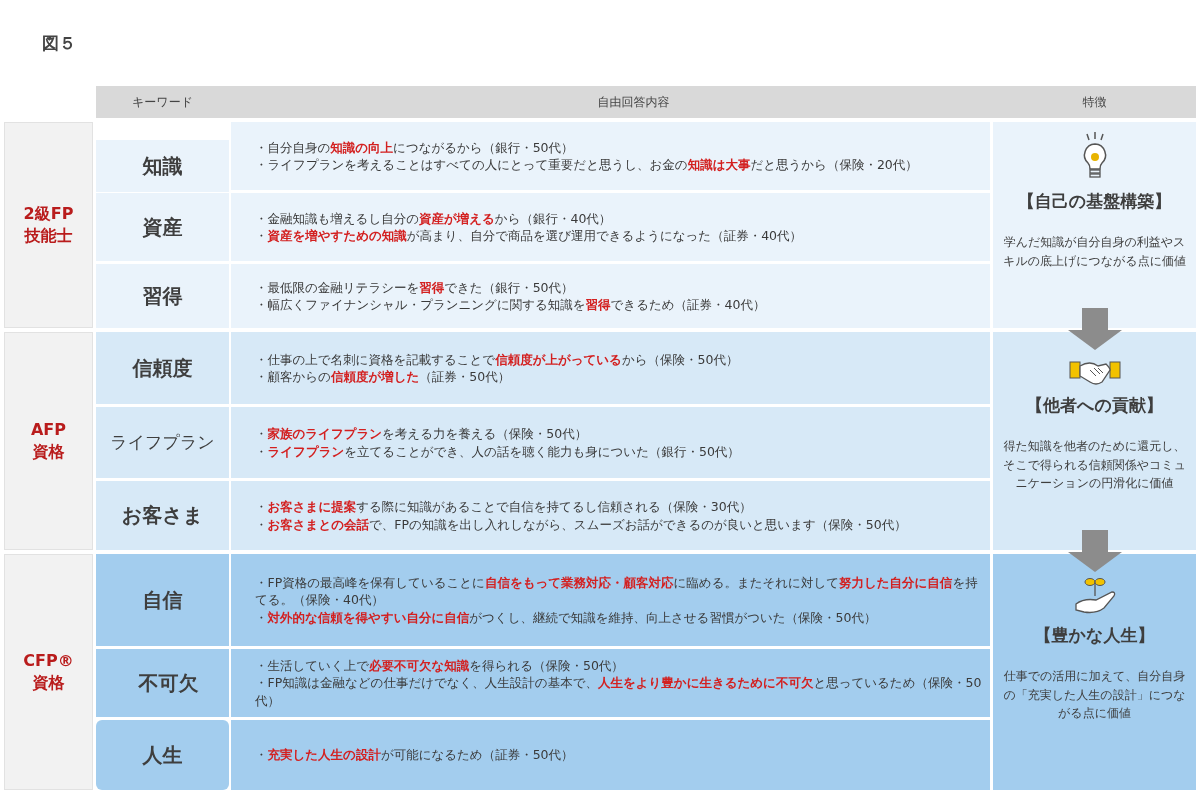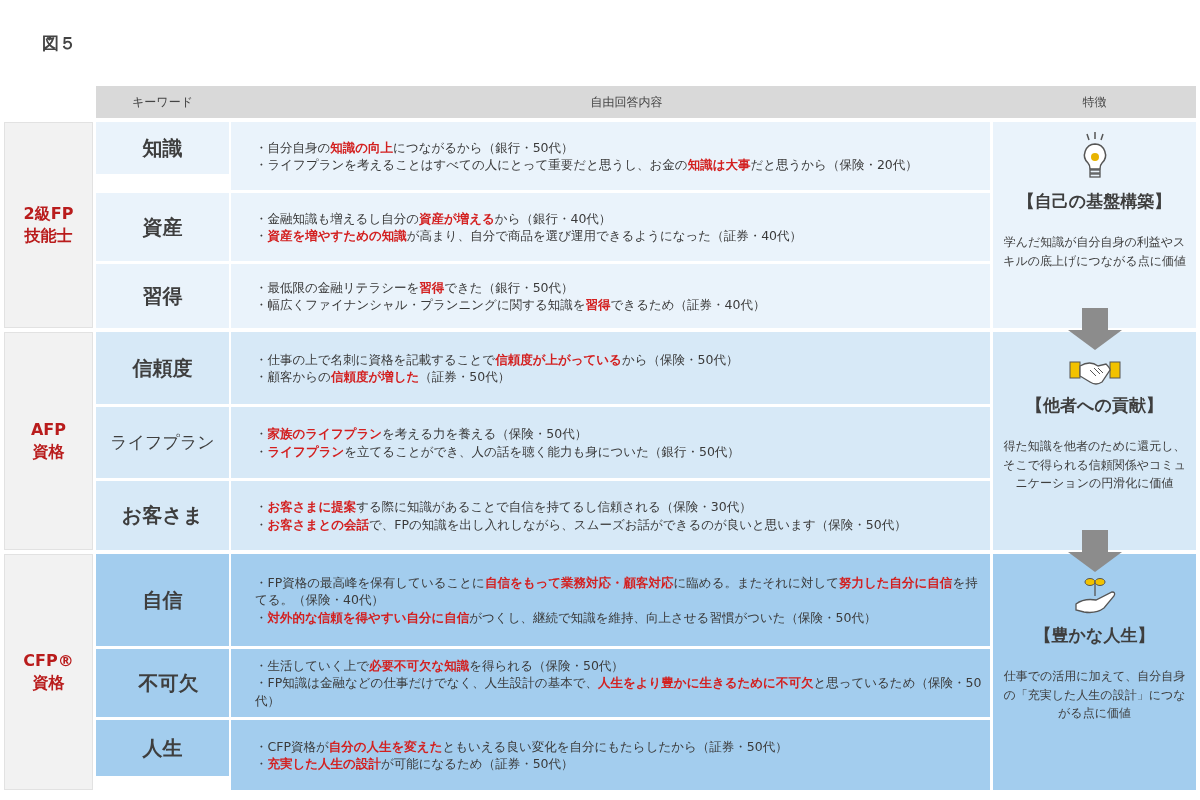--- a/index.html
+++ b/index.html
@@ -56,37 +56,37 @@
   .icon { display: block; }
 </style>
 </head>
 <body>
 
 <div class="fig-title">図５</div>
 
 <div class="table">
 
   <div class="hdr" style="left:96px;width:133px;">キーワード</div>
-  <div class="hdr" style="left:215px;width:823px;">自由回答内容</div>
+  <div class="hdr" style="left:222px;width:823px;">自由回答内容</div>
   <div class="hdr" style="left:993px;width:203px;">特徴</div>
 
   <div class="group" style="top:122px;height:206px;">
     <span>2級FP</span>
     <span>技能士</span>
   </div>
   <div class="group" style="top:332px;height:218px;">
     <span>AFP</span>
     <span>資格</span>
   </div>
   <div class="group" style="top:554px;height:236px;">
     <span>CFP®</span>
     <span>資格</span>
   </div>
 
-  <div class="kw c1" style="top:122px;height:52px;">知識</div>
+  <div class="kw c1" style="top:140px;height:52px;">知識</div>
   <div class="ans c1" style="top:122px;height:68px;">
       <div class="line"><span>・自分自身の</span><span class="hl">知識の向上</span><span>につながるから（銀行・50代）</span></div>
       <div class="line"><span>・ライフプランを考えることはすべての人にとって重要だと思うし、お金の</span><span class="hl">知識は大事</span><span>だと思うから（保険・20代）</span></div>
     </div>
 
   <div class="kw c1" style="top:193px;height:68px;">資産</div>
   <div class="ans c1" style="top:193px;height:68px;">
       <div class="line"><span>・金融知識も増えるし自分の</span><span class="hl">資産が増える</span><span>から（銀行・40代）</span></div>
       <div class="line"><span>・</span><span class="hl">資産を増やすための知識</span><span>が高まり、自分で商品を選び運用できるようになった（証券・40代）</span></div>
     </div>
@@ -120,23 +120,22 @@
       <div class="line wrap"><span>・FP資格の最高峰を保有していることに</span><span class="hl">自信をもって業務対応・顧客対応</span><span>に臨める。またそれに対して</span><span class="hl">努力した自分に自信</span><span>を持てる。（保険・40代）</span></div>
       <div class="line"><span>・</span><span class="hl">対外的な信頼を得やすい自分に自信</span><span>がつくし、継続で知識を維持、向上させる習慣がついた（保険・50代）</span></div>
     </div>
 
   <div class="kw c3" style="top:649px;height:68px;padding-left:12px;">不可欠</div>
   <div class="ans c3" style="top:649px;height:68px;">
       <div class="line"><span>・生活していく上で</span><span class="hl">必要不可欠な知識</span><span>を得られる（保険・50代）</span></div>
       <div class="line wrap"><span>・FP知識は金融などの仕事だけでなく、人生設計の基本で、</span><span class="hl">人生をより豊かに生きるために不可欠</span><span>と思っているため（保険・50代）</span></div>
     </div>
 
-  <div class="kw c3" style="top:720px;height:56px;">人生</div>
+  <div class="kw c3" style="top:720px;height:70px;border-radius:6px;">人生</div>
   <div class="ans c3" style="top:720px;height:70px;">
-      <div class="line"><span>・CFP資格が</span><span class="hl">自分の人生を変えた</span><span>ともいえる良い変化を自分にもたらしたから（証券・50代）</span></div>
       <div class="line"><span>・</span><span class="hl">充実した人生の設計</span><span>が可能になるため（証券・50代）</span></div>
     </div>
 
   <div class="feat c1" style="top:122px;height:206px;">
     <svg class="icon" width="40" height="56" viewBox="0 0 40 56" style="margin-top:8px;">
       <line x1="12" y1="4" x2="14" y2="10" stroke="#555" stroke-width="1.5"></line>
       <line x1="20" y1="2" x2="20" y2="9" stroke="#555" stroke-width="1.5"></line>
       <line x1="28" y1="4" x2="26" y2="10" stroke="#555" stroke-width="1.5"></line>
       <path d="M20 14 a11 11 0 0 1 7 19 q-2 2 -2 6 h-10 q0 -4 -2 -6 a11 11 0 0 1 7 -19 z" fill="#fff" stroke="#555" stroke-width="1.5"></path>
       <circle cx="20" cy="27" r="4" fill="#e8b400"></circle>

